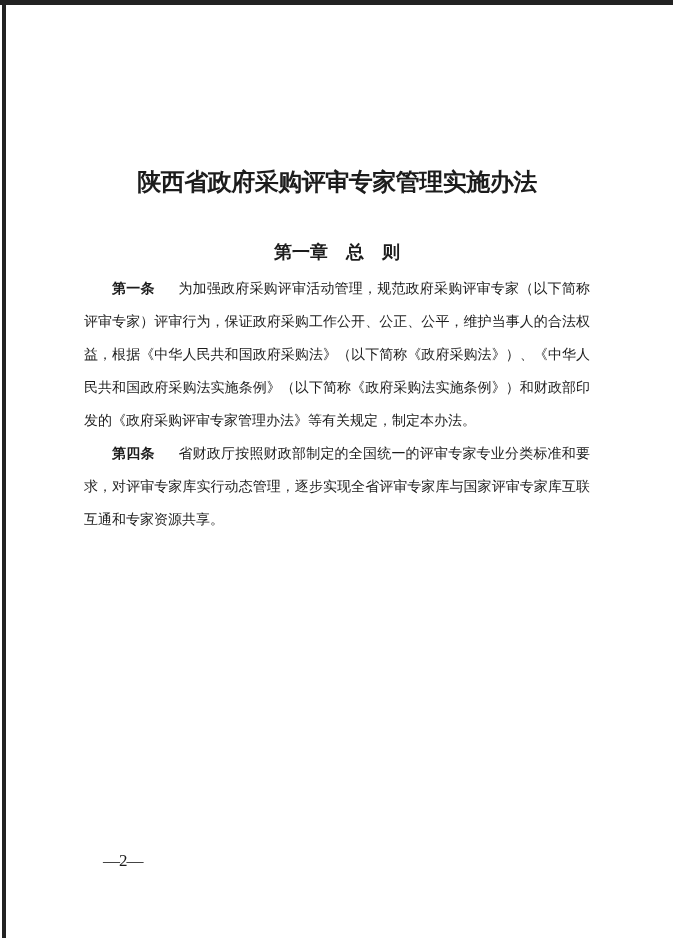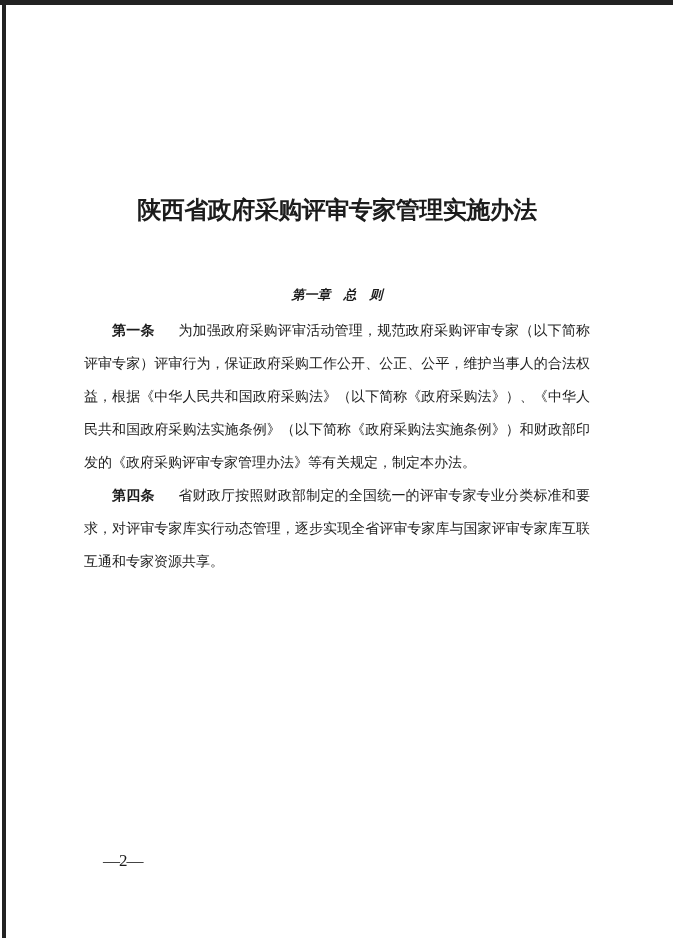--- a/index.html
+++ b/index.html
@@ -23,41 +23,40 @@
   }
   .scan-edge-left {
     position: absolute;
     top: 0; left: 2px;
     width: 4px; height: 938px;
     background: #222222;
   }
   .content {
     position: absolute;
     left: 84px;
-    top: 194px;
+    top: 166px;
     width: 506px;
   }
   .doc-title {
     margin: 0;
     font-size: 24px;
     font-weight: bold;
     text-align: center;
     letter-spacing: -0.5px;
     line-height: 32px;
     white-space: nowrap;
     font-family: "Liberation Serif", "DejaVu Serif", serif;
   }
   .chapter {
-    margin: 58px 0 0 0;
-    font-size: 13px;
+    margin: 44px 0 0 0;
+    font-size: 18px;
     font-weight: bold;
     text-align: center;
     line-height: 21px;
     font-family: "Liberation Sans", "DejaVu Sans", sans-serif;
-    font-style: italic;
   }
   .body-text {
     margin-top: 9px;
   }
   .article {
     margin: 0;
     font-size: 14px;
     line-height: 33px;
     text-align: justify;
     text-indent: 2em;

